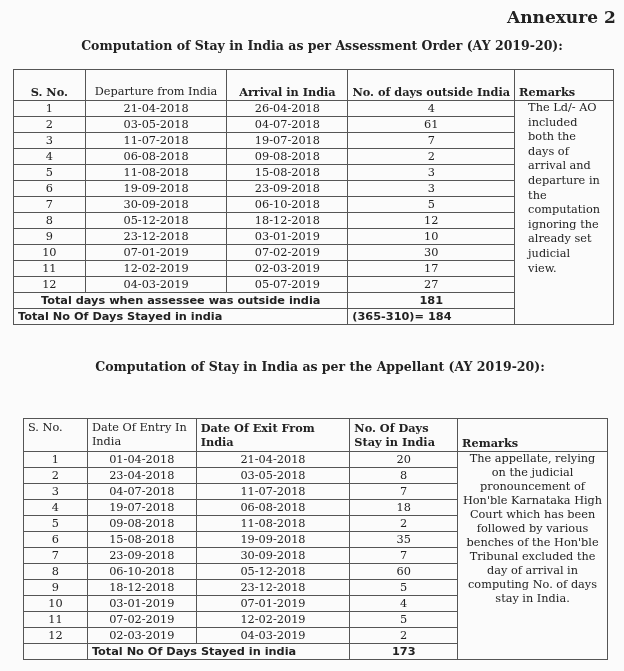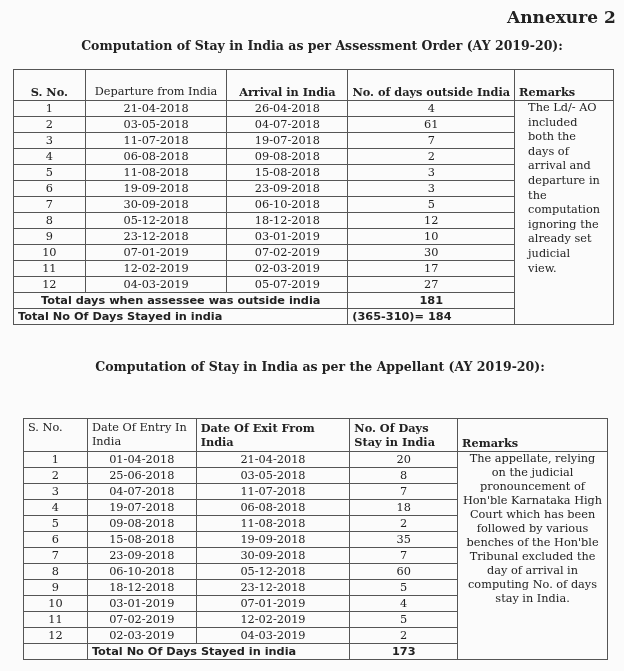--- a/index.html
+++ b/index.html
@@ -156,21 +156,21 @@
   <tbody>
     <tr>
       <td class="c">1</td>
       <td class="c">01-04-2018</td>
       <td class="c">21-04-2018</td>
       <td class="c">20</td>
       <td class="rem2" rowspan="13">The appellate, relying on the judicial pronouncement of Hon'ble Karnataka High Court which has been followed by various benches of the Hon'ble Tribunal excluded the day of arrival in computing No. of days stay in India.</td>
     </tr>
     <tr>
         <td class="c">2</td>
-        <td class="c">25-06-2018</td>
+        <td class="c">23-04-2018</td>
         <td class="c">03-05-2018</td>
         <td class="c">8</td>
       </tr>
     <tr>
         <td class="c">3</td>
         <td class="c">04-07-2018</td>
         <td class="c">11-07-2018</td>
         <td class="c">7</td>
       </tr>
     <tr>

